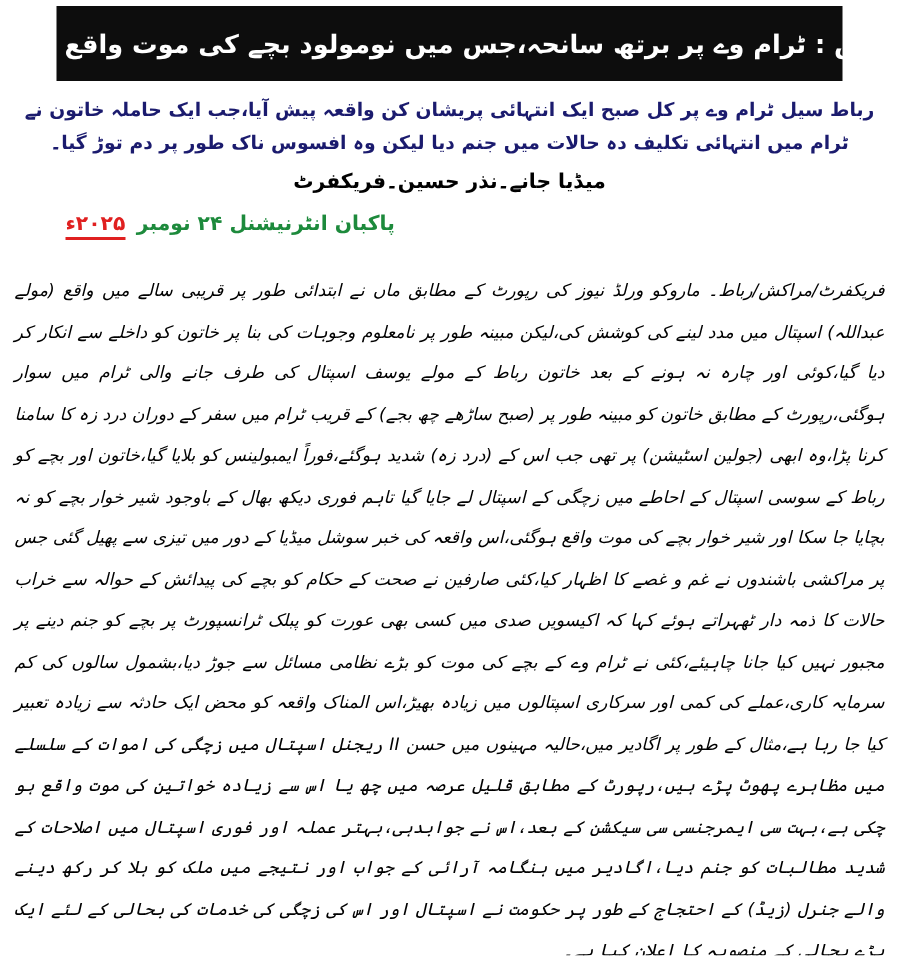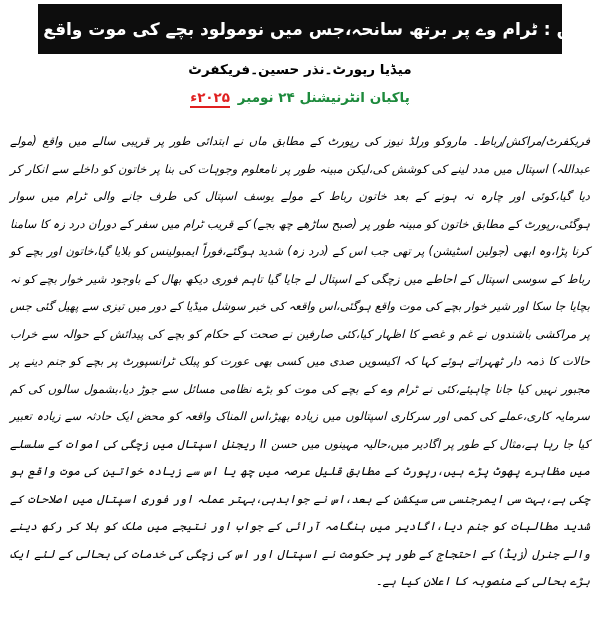--- a/index.html
+++ b/index.html
@@ -43,25 +43,26 @@
   .byline {
     margin: 5px 0 0 0;
     text-align: center;
     color: #000000;
     font-weight: bold;
     font-size: 13.5px;
     line-height: 20px;
   }
   .dateline {
     margin: 7px 0 0 0;
-    text-align: center;
+    text-align: left;
     font-weight: bold;
     font-size: 13.5px;
     line-height: 22px;
     color: #1d8a3c;
+    padding-left: 44px;
   }
   .dateline .date-year {
     color: #e02020;
     border-bottom: 2px solid #e02020;
     padding-bottom: 1px;
     margin-right: 3px;
   }
   .body-text {
     margin: 20px 10px 0 10px;
     color: #000000;
@@ -74,22 +75,23 @@
 </style>
 </head>
 <body>
 
 <div class="page">
 
   <div class="headline-bar">
     <span class="headline-text">مراکش : ٹرام وے پر برتھ سانحہ،جس میں نومولود بچے کی موت واقع ہوگئی</span>
   </div>
 
+  <p class="subtitle">رباط سیل ٹرام وے پر کل صبح ایک انتہائی پریشان کن واقعہ پیش آیا،جب ایک حاملہ خاتون نے ٹرام میں انتہائی تکلیف دہ حالات میں جنم دیا لیکن وہ افسوس ناک طور پر دم توڑ گیا۔</p>
 
-  <p class="byline">میڈیا رپورٹ۔نذر حسین۔فریکفرٹ</p>
+  <p class="byline">میڈیا جانے۔نذر حسین۔فریکفرٹ</p>
 
   <p class="dateline">
     <span class="date-pub">پاکبان انٹرنیشنل ۲۴ نومبر</span>
     <span class="date-year">۲۰۲۵ء</span>
   </p>
 
   <p class="body-text">فریکفرٹ/مراکش/رباط۔ ماروکو ورلڈ نیوز کی رپورٹ کے مطابق ماں نے ابتدائی طور پر قریبی سالے میں واقع (مولے عبداللہ) اسپتال میں مدد لینے کی کوشش کی،لیکن مبینہ طور پر نامعلوم وجوہات کی بنا پر خاتون کو داخلے سے انکار کر دیا گیا،کوئی اور چارہ نہ ہونے کے بعد خاتون رباط کے مولے یوسف اسپتال کی طرف جانے والی ٹرام میں سوار ہوگئی،رپورٹ کے مطابق خاتون کو مبینہ طور پر (صبح ساڑھے چھ بجے) کے قریب ٹرام میں سفر کے دوران درد زہ کا سامنا کرنا پڑا،وہ ابھی (جولین اسٹیشن) پر تھی جب اس کے (درد زہ) شدید ہوگئے،فوراً ایمبولینس کو بلایا گیا،خاتون اور بچے کو رباط کے سوسی اسپتال کے احاطے میں زچگی کے اسپتال لے جایا گیا تاہم فوری دیکھ بھال کے باوجود شیر خوار بچے کو نہ بچایا جا سکا اور شیر خوار بچے کی موت واقع ہوگئی،اس واقعہ کی خبر سوشل میڈیا کے دور میں تیزی سے پھیل گئی جس پر مراکشی باشندوں نے غم و غصے کا اظہار کیا،کئی صارفین نے صحت کے حکام کو بچے کی پیدائش کے حوالہ سے خراب حالات کا ذمہ دار ٹھہراتے ہوئے کہا کہ اکیسویں صدی میں کسی بھی عورت کو پبلک ٹرانسپورٹ پر بچے کو جنم دینے پر مجبور نہیں کیا جانا چاہیئے،کئی نے ٹرام وے کے بچے کی موت کو بڑے نظامی مسائل سے جوڑ دیا،بشمول سالوں کی کم سرمایہ کاری،عملے کی کمی اور سرکاری اسپتالوں میں زیادہ بھیڑ،اس المناک واقعہ کو محض ایک حادثہ سے زیادہ تعبیر کیا جا رہا ہے،مثال کے طور پر اگادیر میں،حالیہ مہینوں میں حسن II ریجنل اسپتال میں زچگی کی اموات کے سلسلے میں مظاہرے پھوٹ پڑے ہیں،رپورٹ کے مطابق قلیل عرصہ میں چھ یا اس سے زیادہ خواتین کی موت واقع ہو چکی ہے،بہت سی ایمرجنسی سی سیکشن کے بعد،اس نے جوابدہی،بہتر عملہ اور فوری اسپتال میں اصلاحات کے شدید مطالبات کو جنم دیا،اگادیر میں ہنگامہ آرائی کے جواب اور نتیجے میں ملک کو ہلا کر رکھ دینے والے جنرل (زیڈ) کے احتجاج کے طور پر حکومت نے اسپتال اور اس کی زچگی کی خدمات کی بحالی کے لئے ایک بڑے بحالی کے منصوبہ کا اعلان کیا ہے۔</p>
 
 </div>
 

